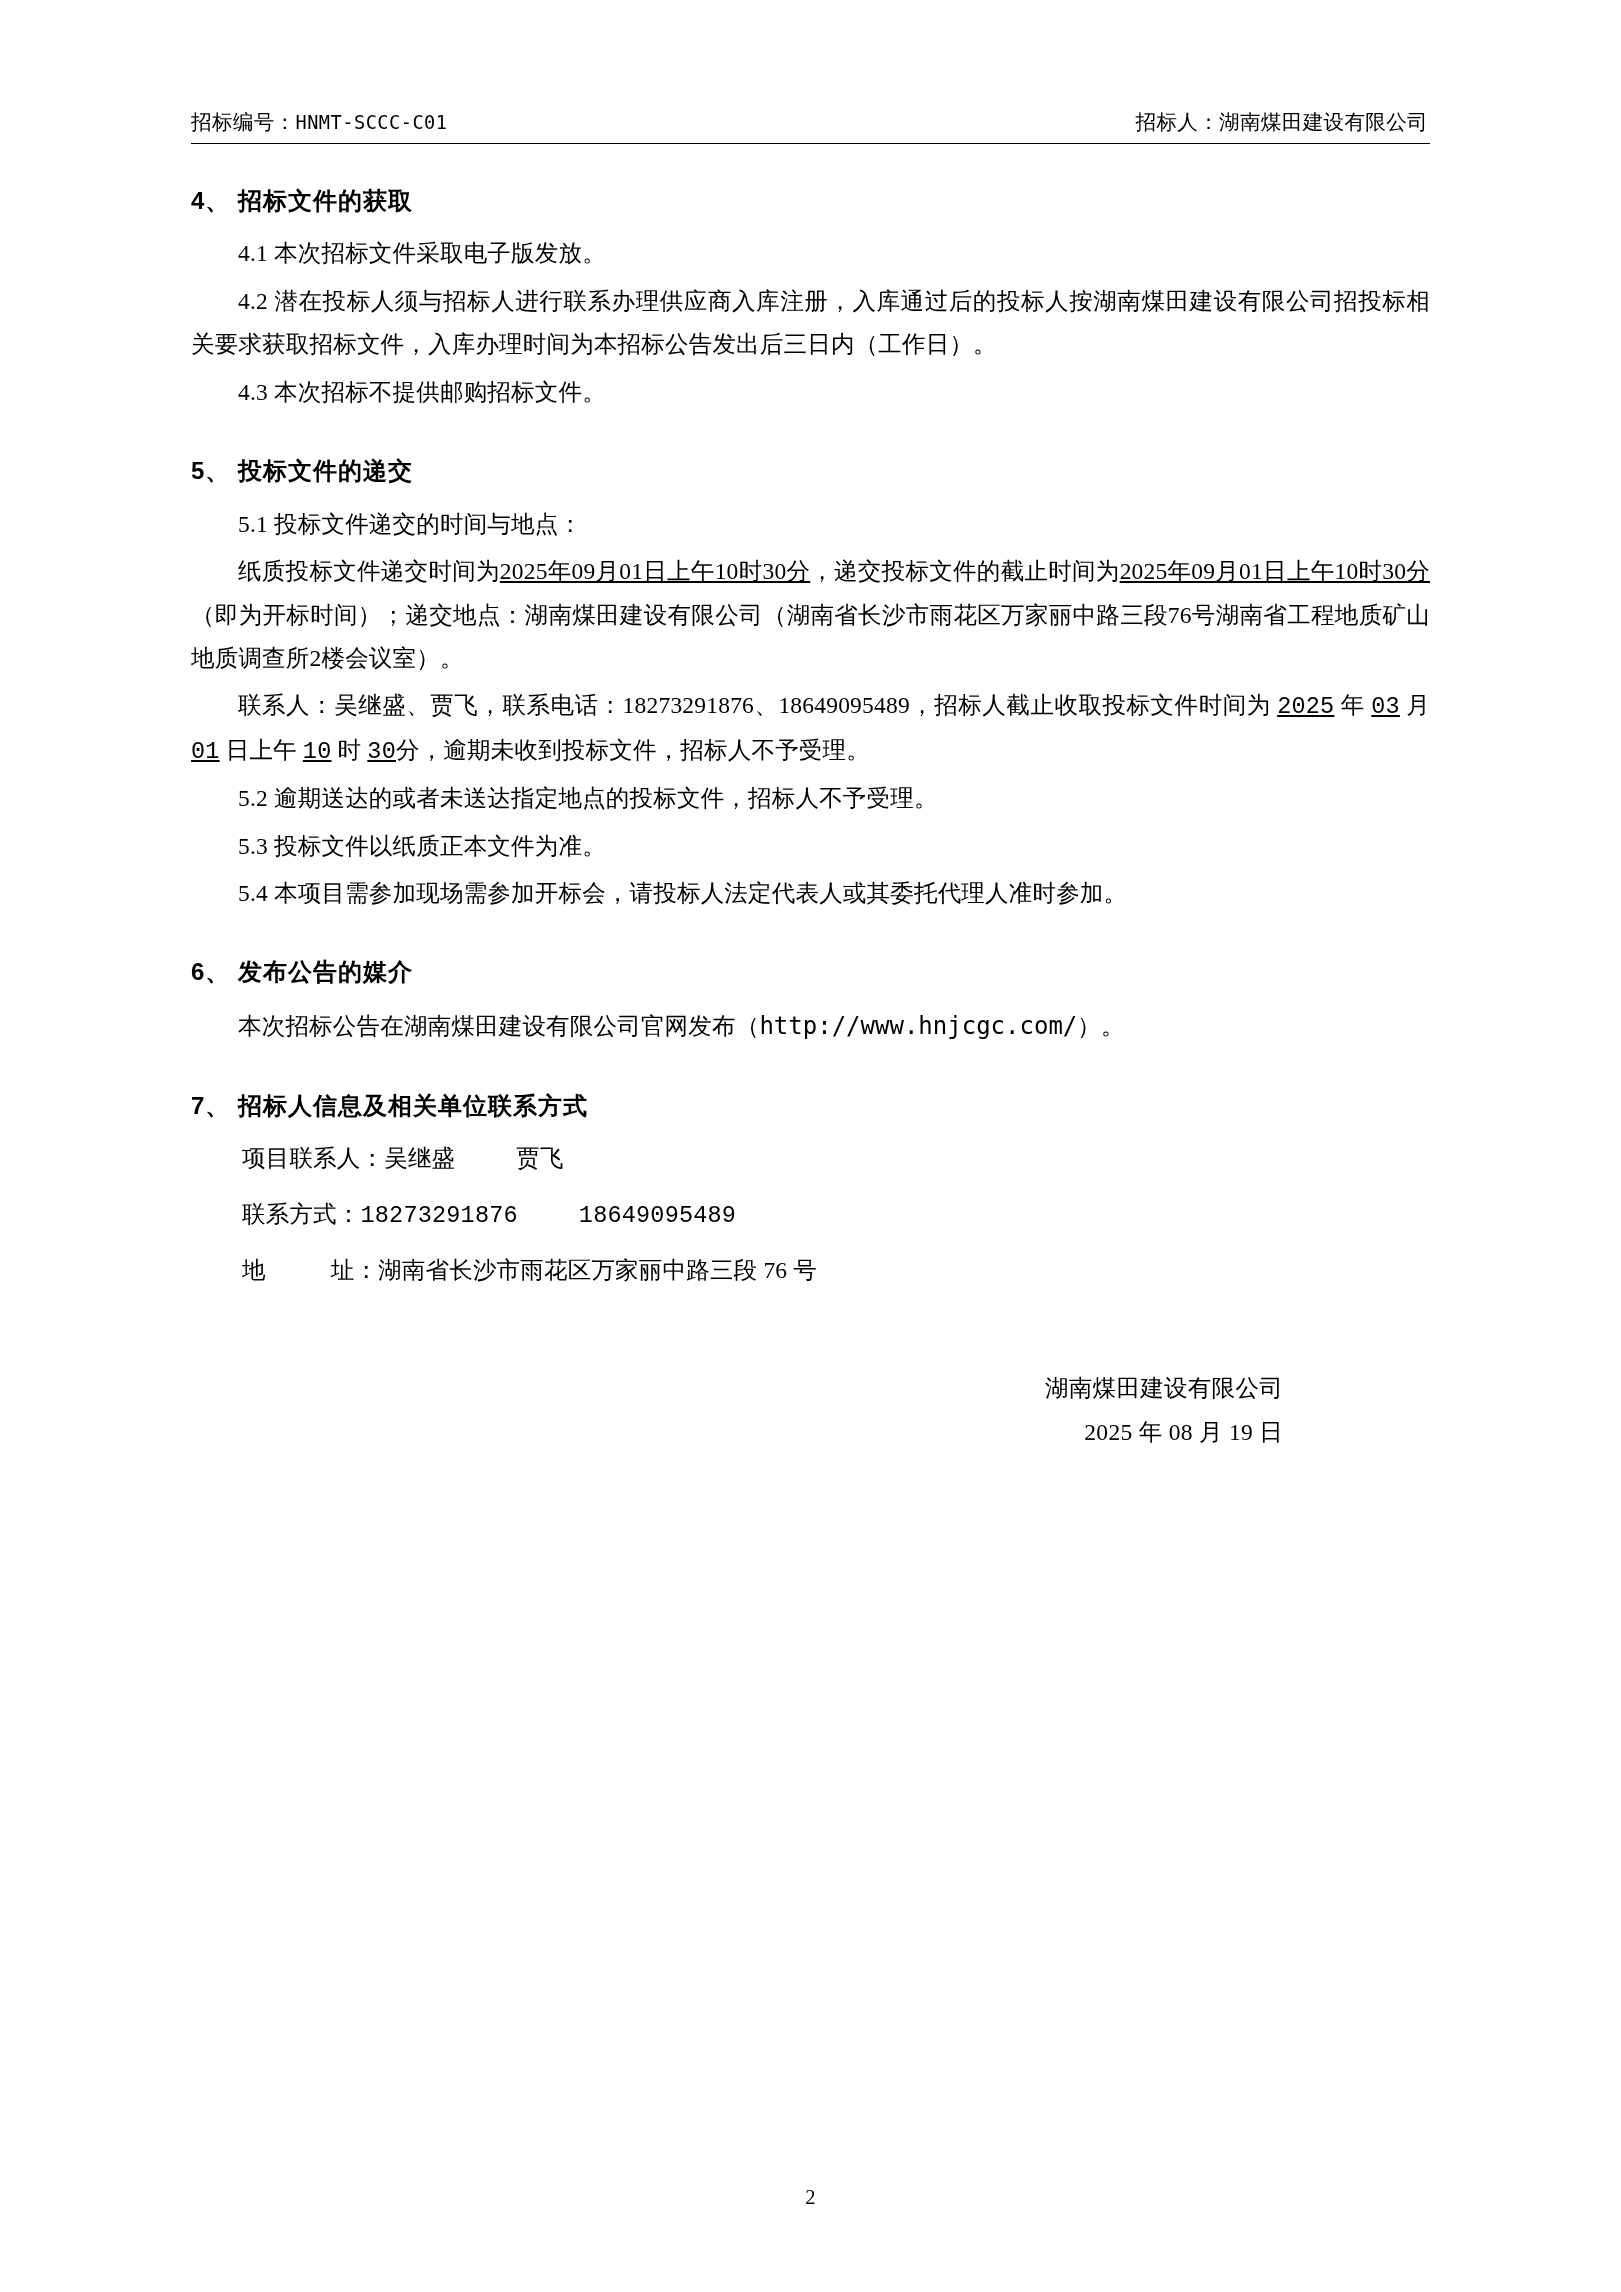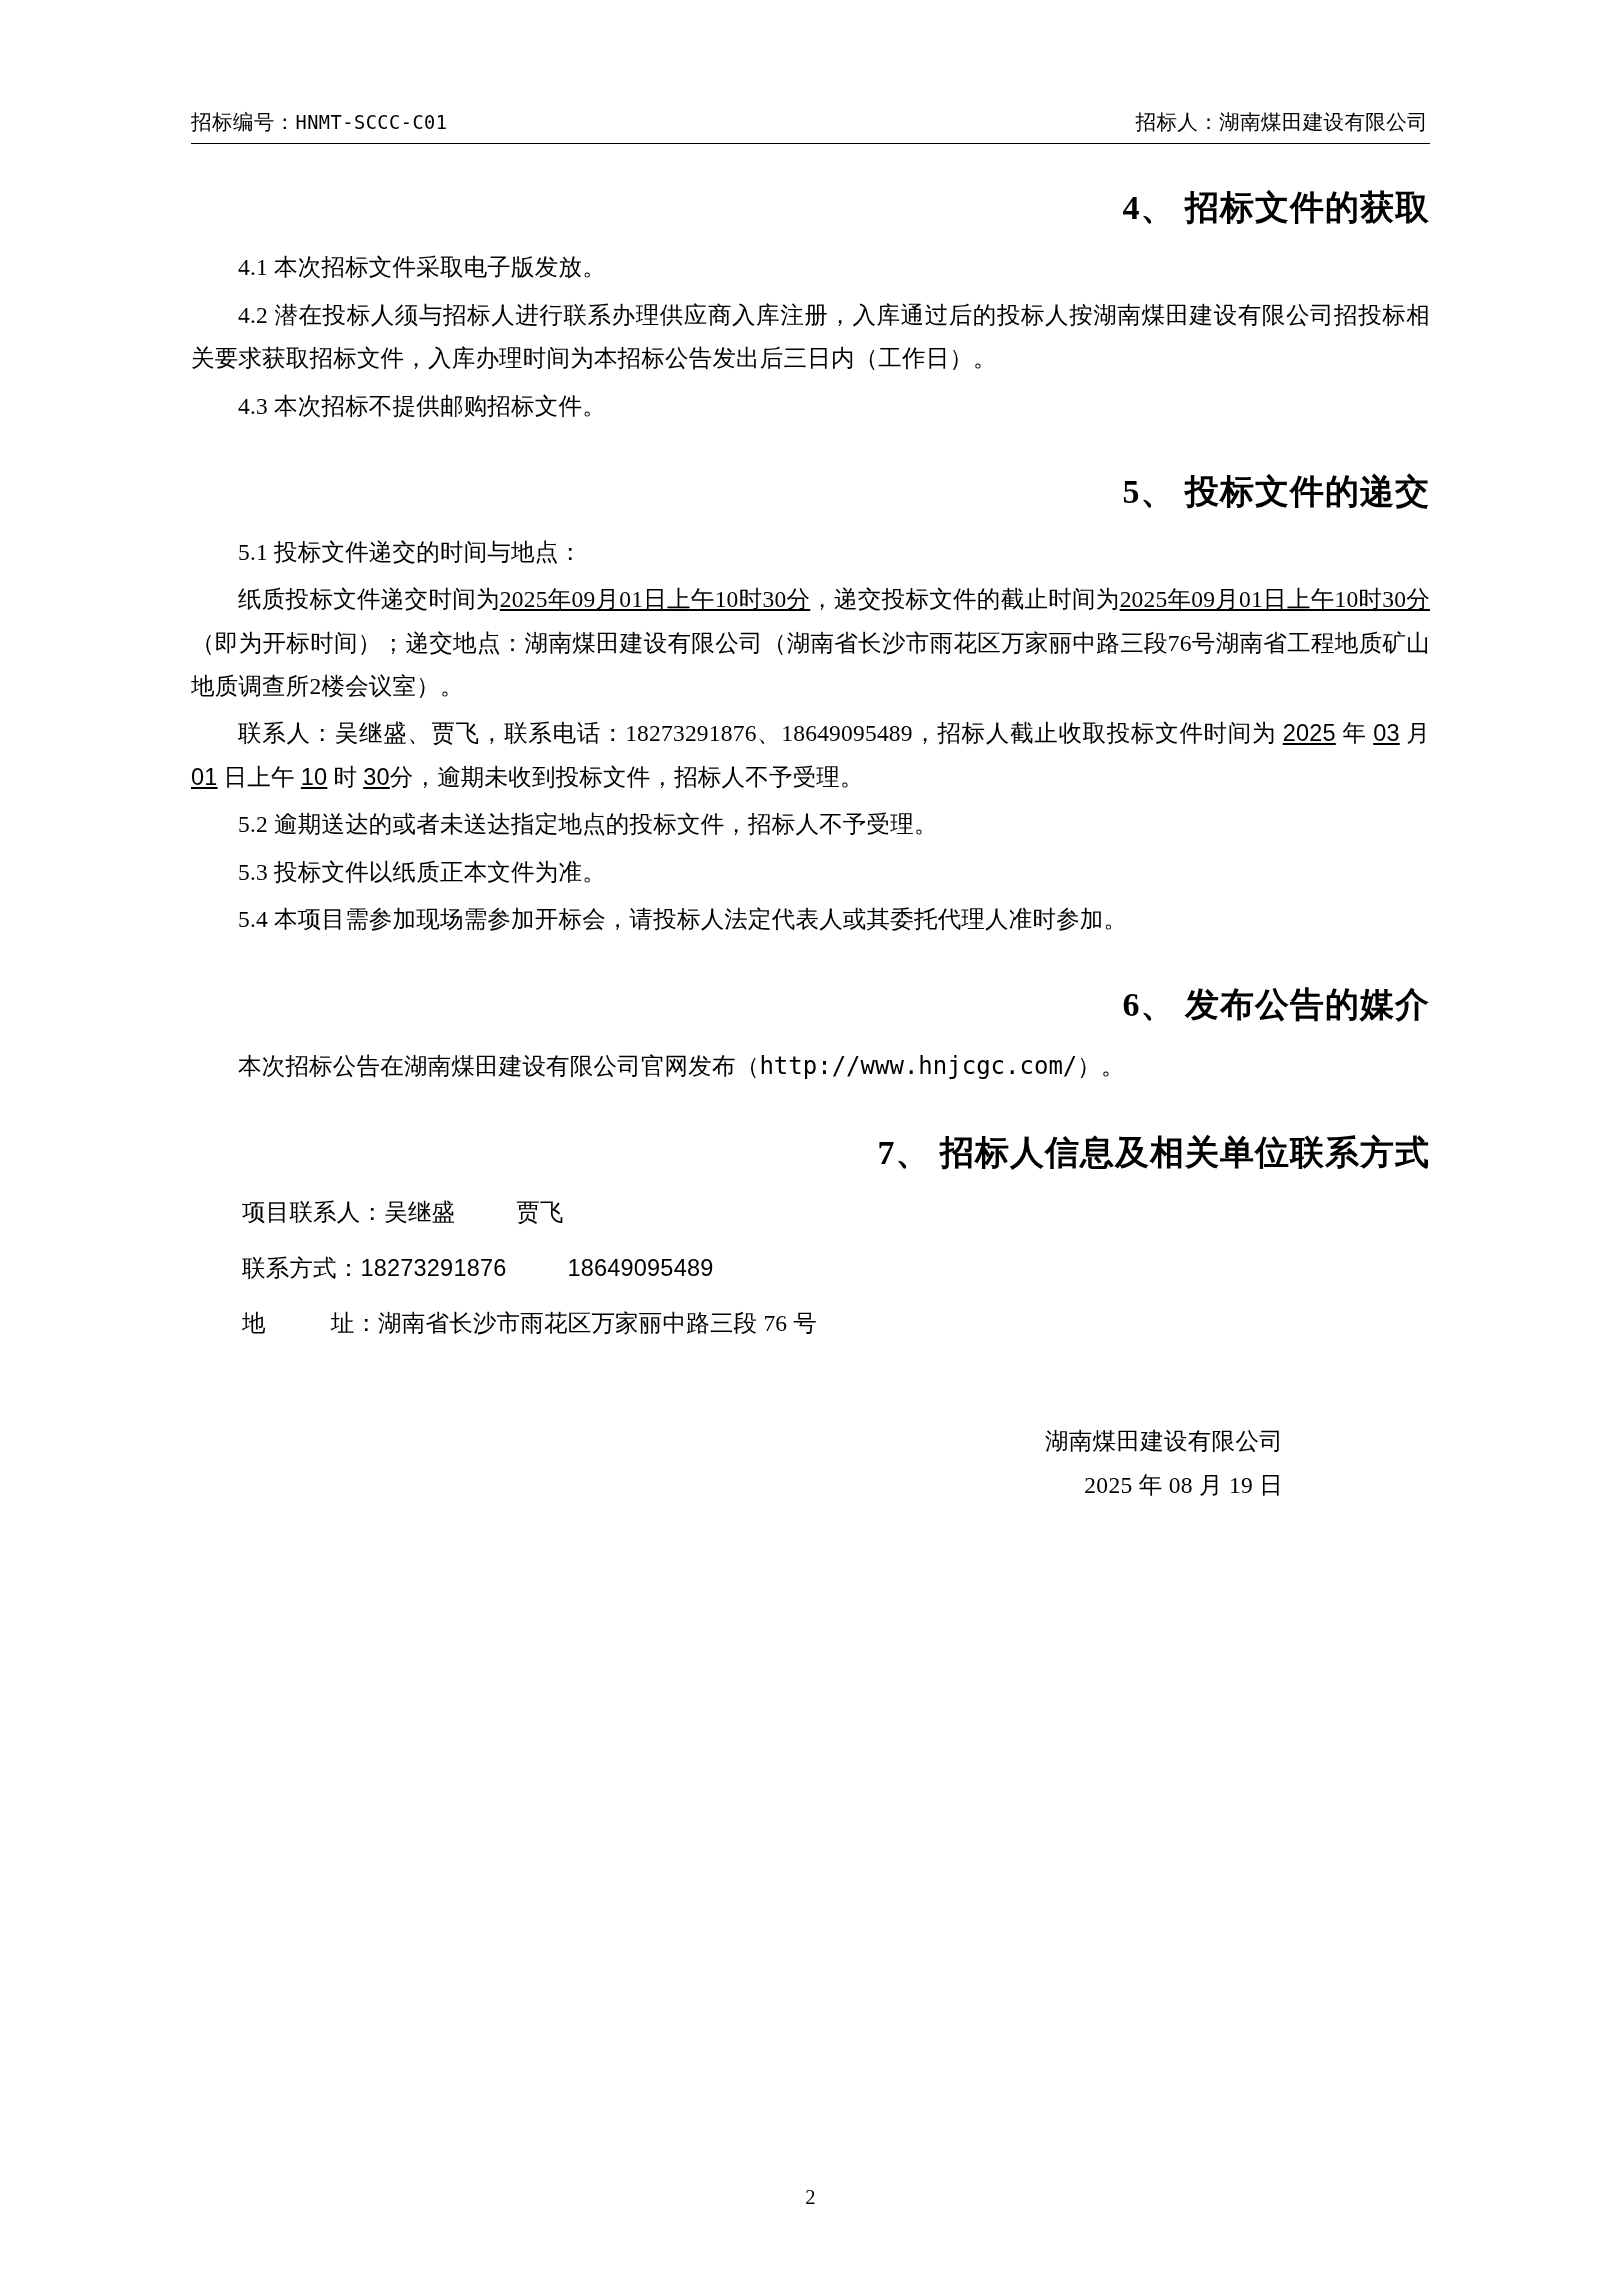--- a/index.html
+++ b/index.html
@@ -41,47 +41,46 @@
     font-size: 18.6px;
     letter-spacing: 0.5px;
   }
   .header .right {
     font-family: "Liberation Serif", "DejaVu Serif", serif;
     padding-right: 2px;
   }
 
   
   h2.section {
-    font-family: Liberation Serif, serif;
+    font-family: Liberation Sans, sans-serif;
     font-weight: bold;
-    font-size: 34px;
+    font-size: 24px;
     margin: 41px 0 15.7px 0;
     letter-spacing: 1px;
-    text-align: right;
   }
 
   
   p.body {
     font-size: 23.5px;
     line-height: 1.85;
     margin: 0 0 3.9px 0;
     text-align: justify;
     text-indent: 47px;
     letter-spacing: 0.2px;
   }
 
   .u { text-decoration: underline; }
 
   .mono {
     font-family: "DejaVu Sans Mono", "Liberation Mono", monospace;
     font-size: 24px;
     letter-spacing: 0px;
   }
   .num {
-    font-family: Liberation Sans, sans-serif;
+    font-family: Liberation Mono, monospace;
   }
 
   
   .contact-line {
     font-size: 23.5px;
     line-height: 1.85;
     margin: 12px;
     text-indent: 39px;
     letter-spacing: 0.2px;
   }

